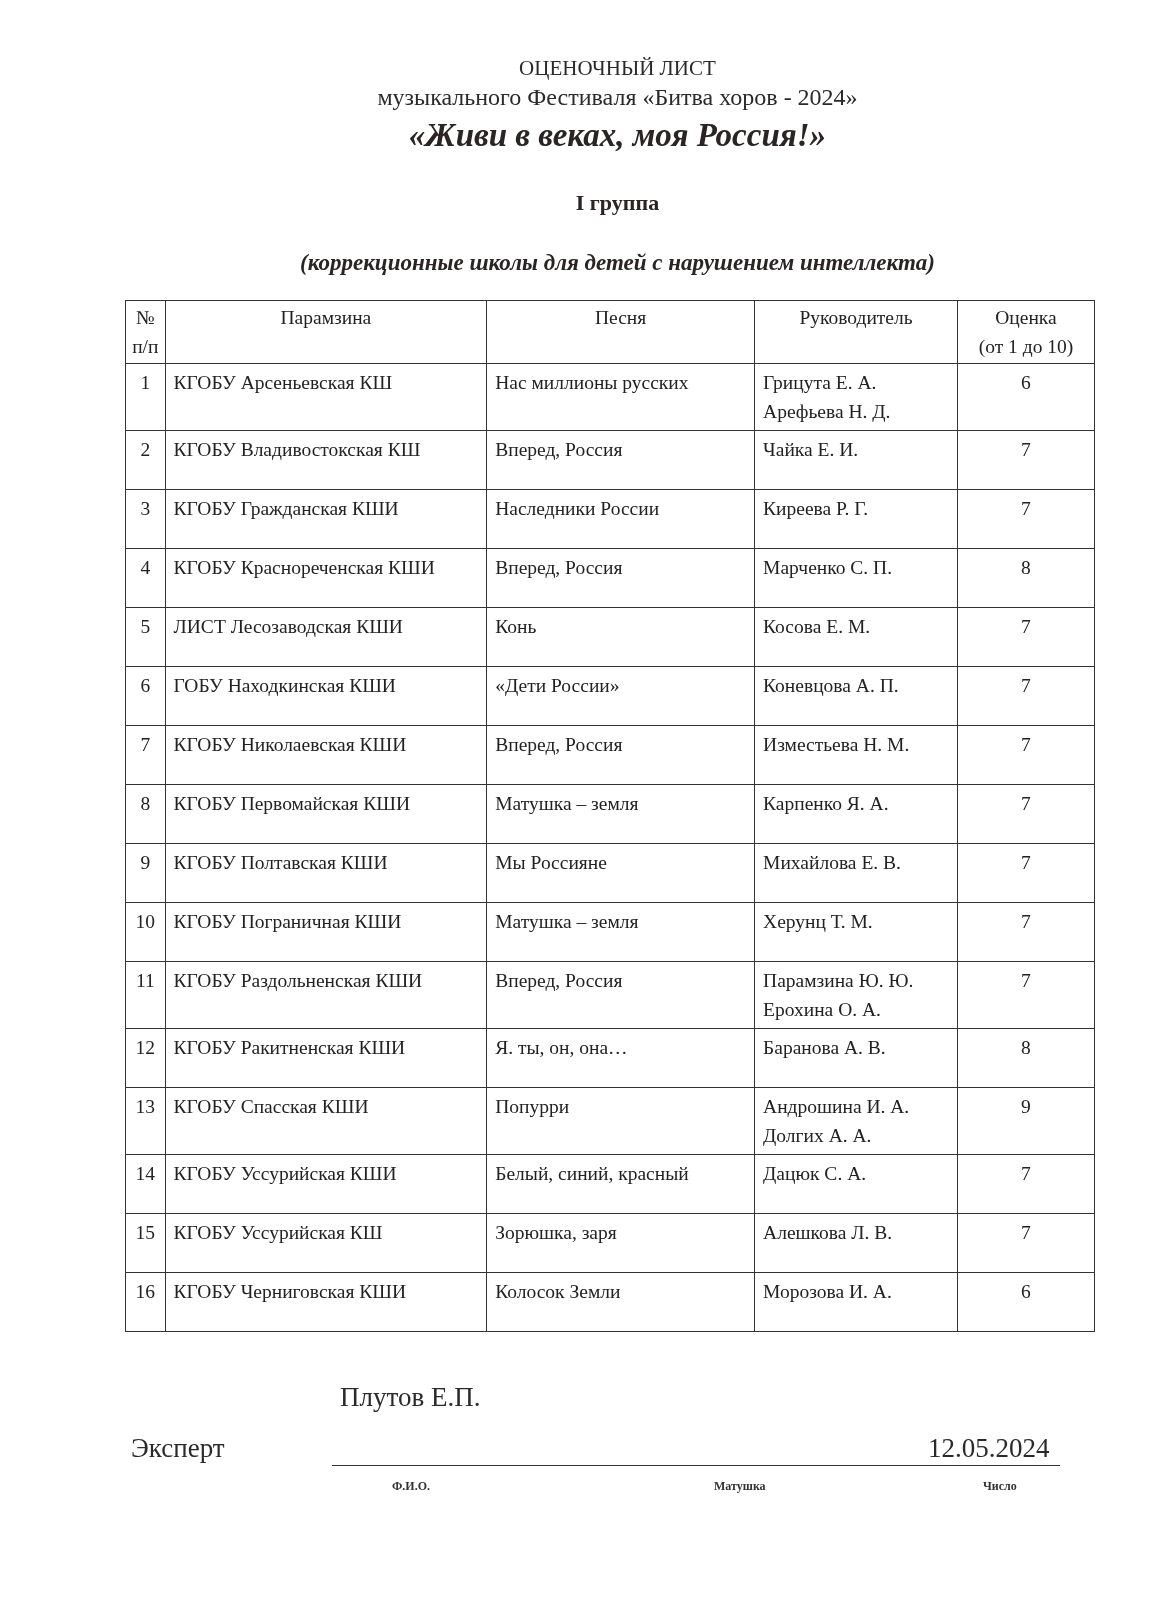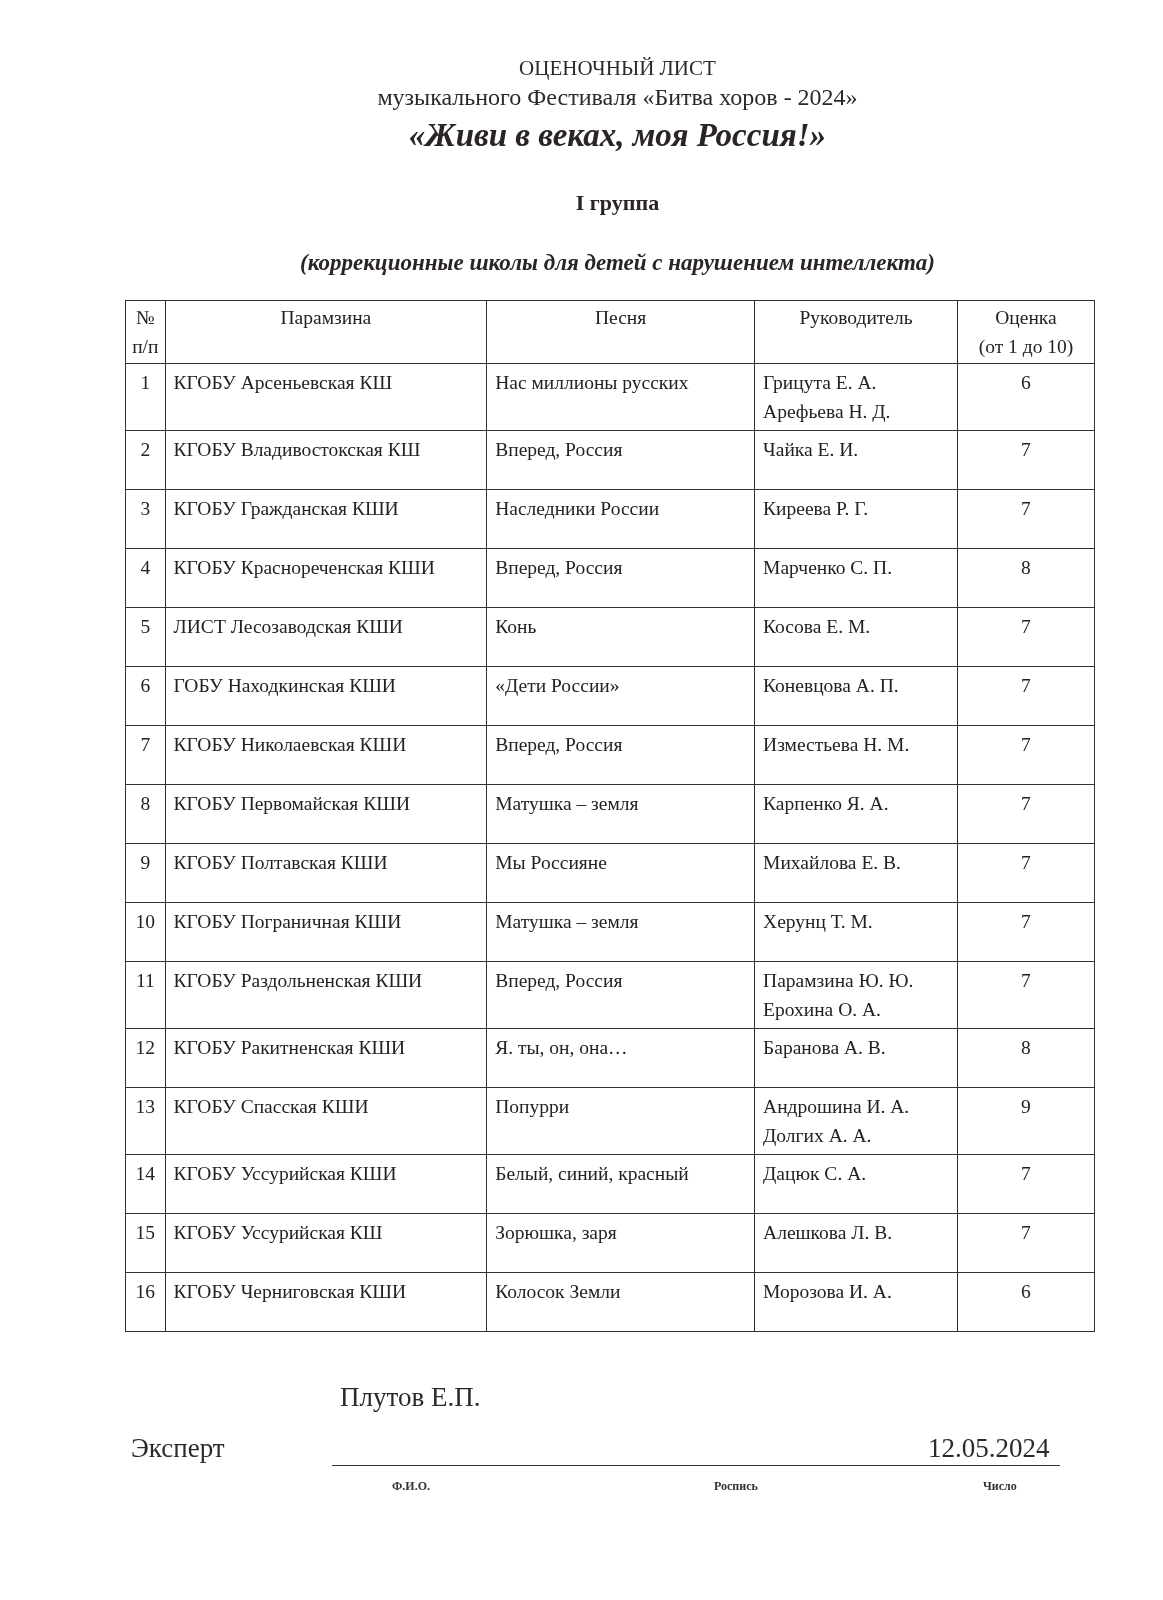--- a/index.html
+++ b/index.html
@@ -213,14 +213,14 @@
         <td class="c-score">6</td>
       </tr>
     </tbody>
 </table>
 
 <div class="footer-expert">Эксперт</div>
 <div class="footer-name">Плутов Е.П.</div>
 <div class="footer-date">12.05.2024</div>
 <div class="footer-line"></div>
 <div class="lbl lbl-fio">Ф.И.О.</div>
-<div class="lbl lbl-sign">Роспись</div>
+<div class="lbl lbl-sign">Матушка</div>
 <div class="lbl lbl-date">Число</div>
 
 </body></html>

